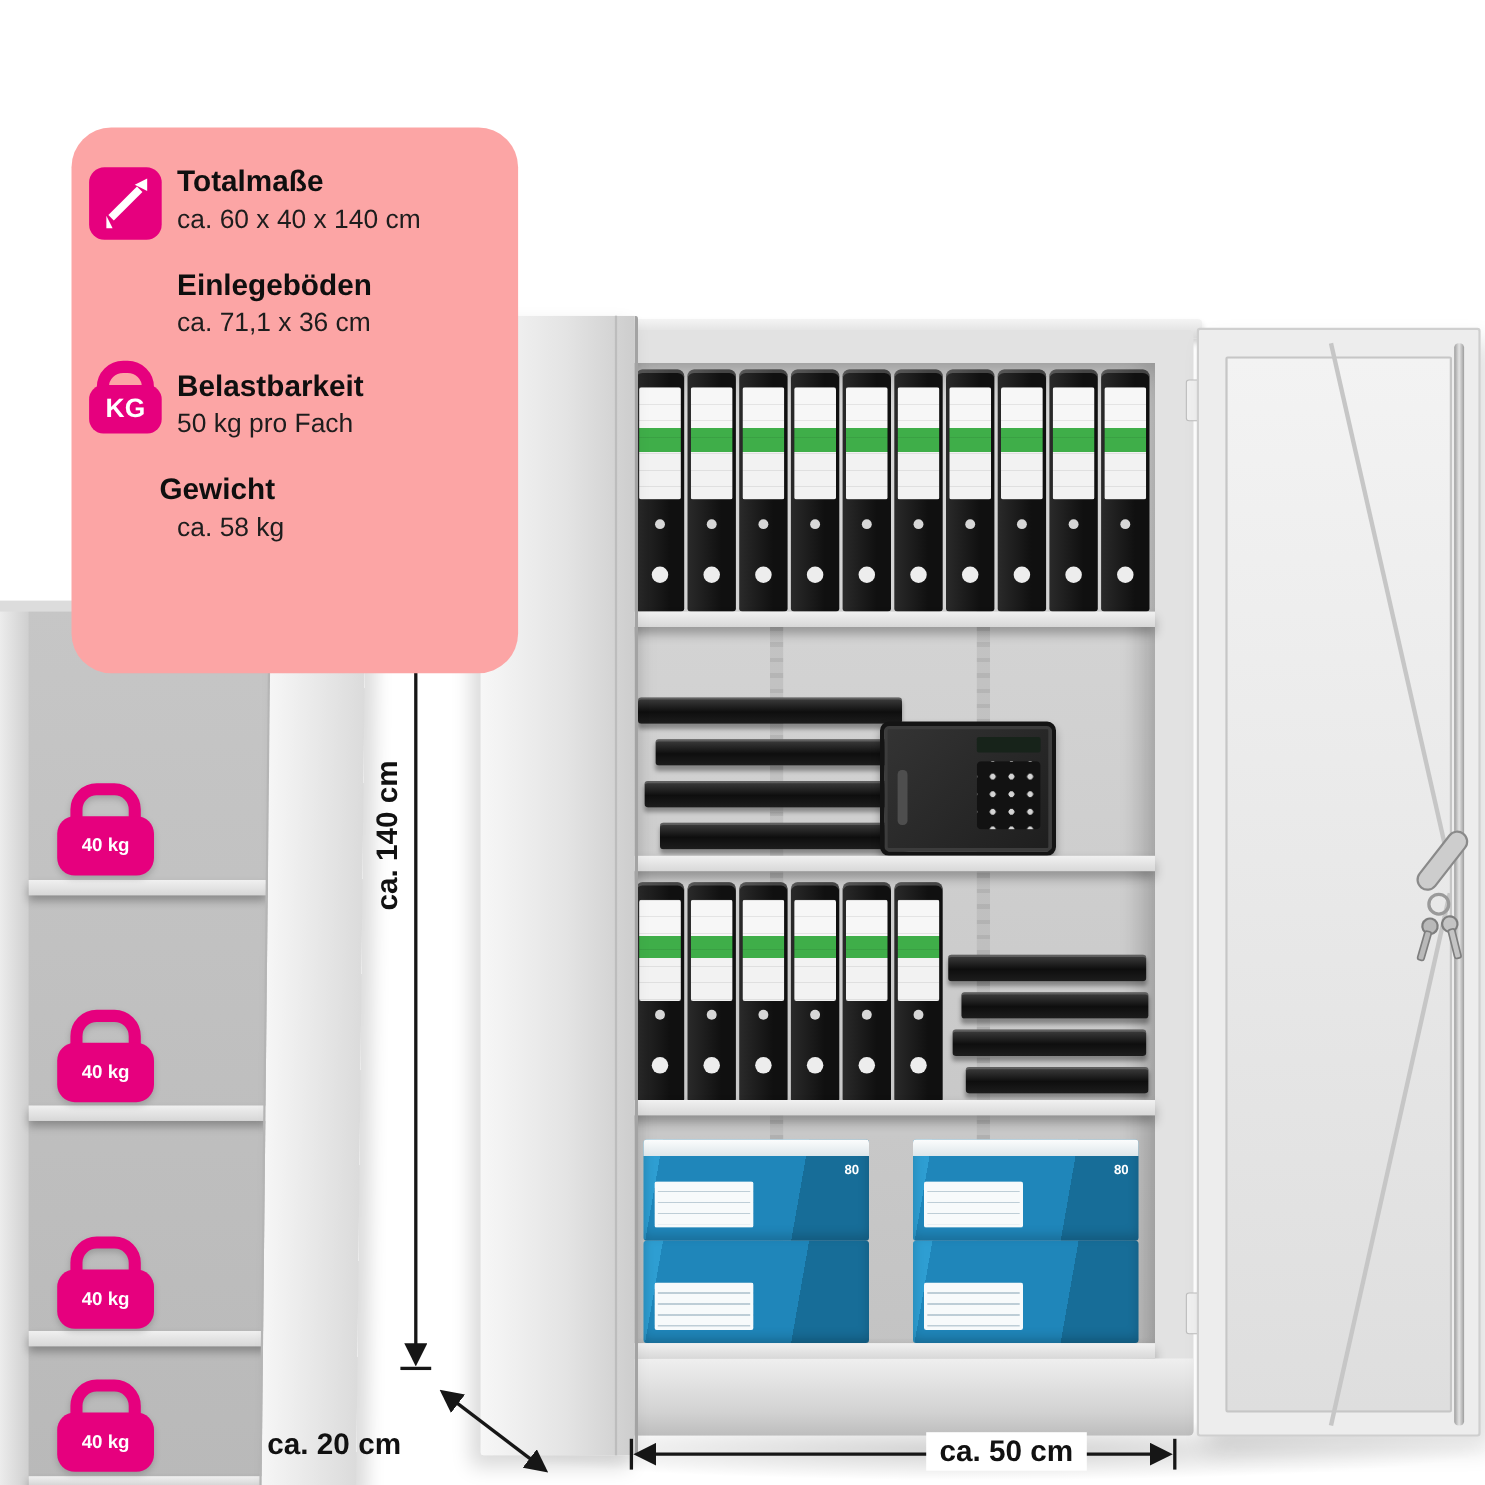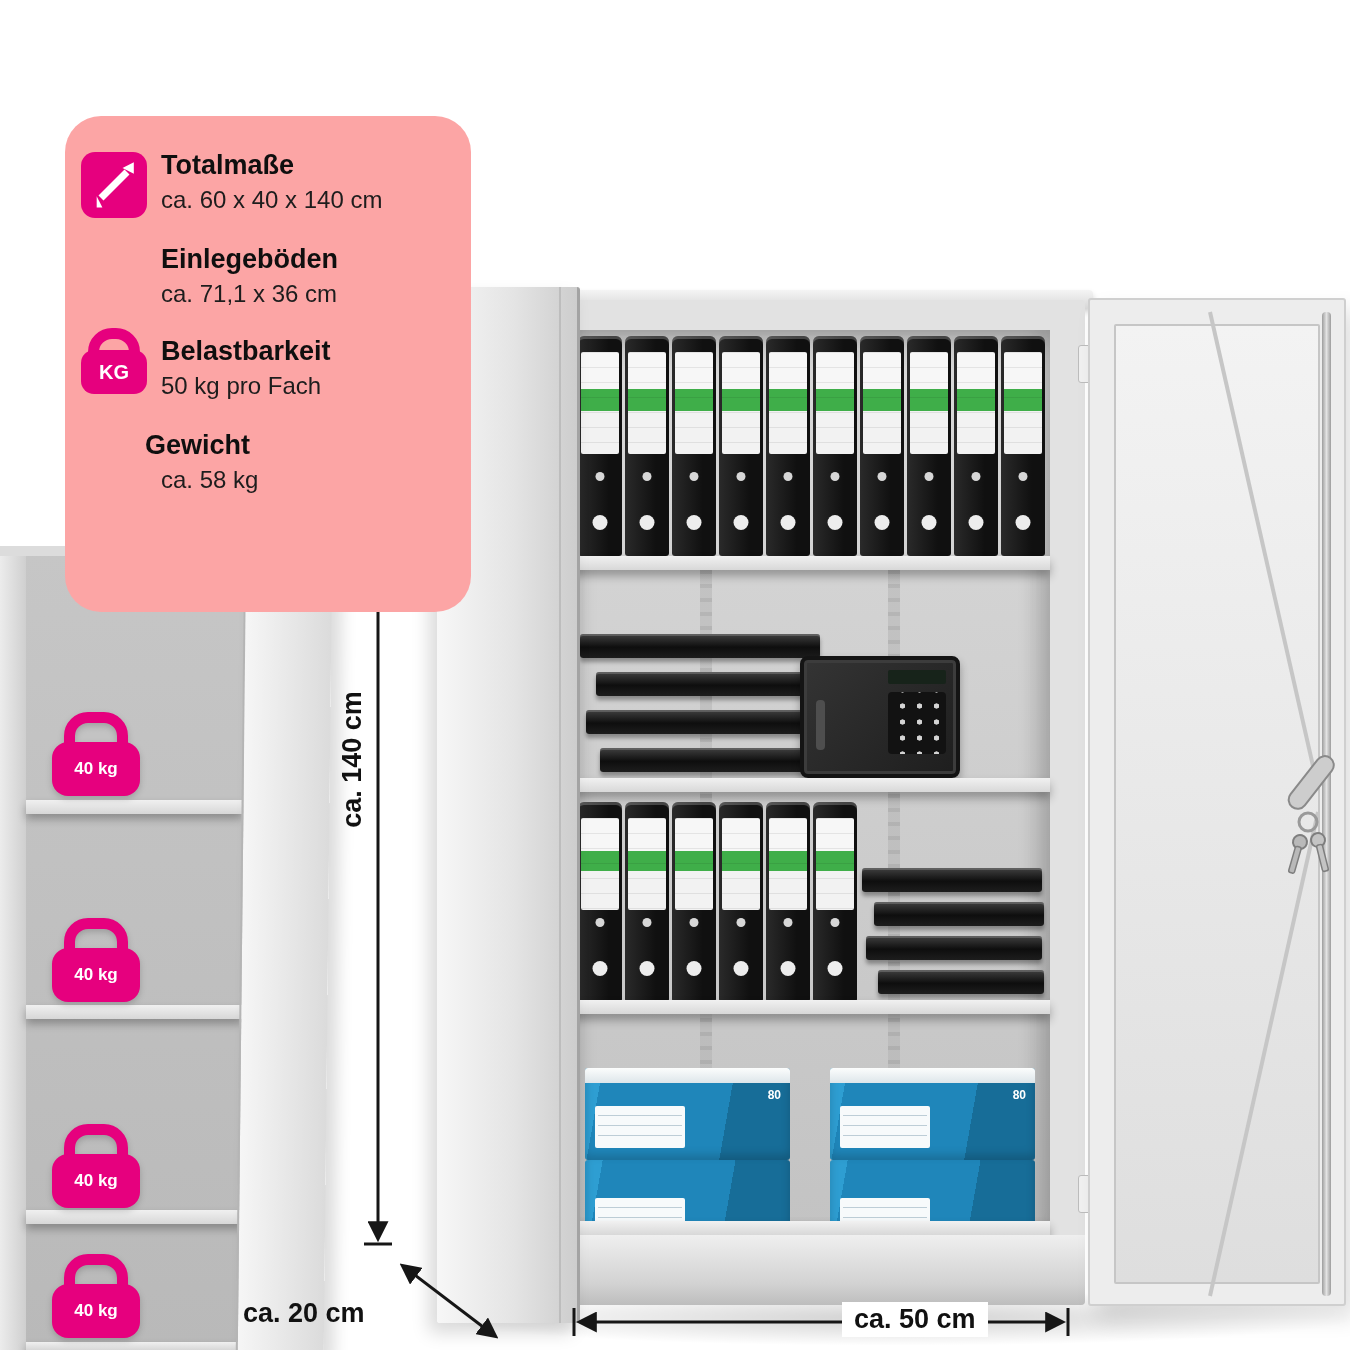--- a/index.html
+++ b/index.html
@@ -17,21 +17,21 @@
   .spec-value{position:absolute;font-size:24px;color:#1d1d1d;white-space:nowrap;}
 
   
   .dim-icon{position:absolute;width:66px;height:66px;background:#e6007e;border-radius:14px;}
   .kbell{position:absolute;}
   .kb-handle{position:absolute;top:0;left:50%;transform:translateX(-50%);border:11px solid #e6007e;border-radius:24px;}
   .kb-body{position:absolute;left:0;right:0;bottom:0;background:#e6007e;display:flex;align-items:center;
            justify-content:center;color:#fff;font-weight:bold;}
   .kbell.kg{width:66px;height:66px;}
   .kbell.kg .kb-handle{width:30px;height:32px;}
-  .kbell.kg .kb-body{height:44px;border-radius:13px;font-size:20px;}
+  .kbell.kg .kb-body{height:44px;border-radius:13px;font-size:24px;}
   .kbell.badge{width:88px;height:84px;filter:drop-shadow(0 3px 3px rgba(0,0,0,.18));}
   .kbell.badge .kb-handle{width:42px;height:40px;}
   .kbell.badge .kb-body{height:54px;border-radius:16px;font-size:17px;}
 
   
   .lc-body{position:absolute;left:0;top:552px;width:244px;height:798px;background:linear-gradient(180deg,#c6c6c6,#b9b9b9);}
   .lc-edge{position:absolute;left:0;top:552px;width:26px;height:798px;background:linear-gradient(90deg,#ececec,#cfcfcf);}
   .lc-top{position:absolute;left:0;top:546px;width:256px;height:10px;background:#dcdcdc;}
   .lc-shelf{position:absolute;left:26px;width:216px;height:14px;background:linear-gradient(#f0f0f0,#d7d7d7);
             box-shadow:0 5px 8px rgba(0,0,0,.28);}
@@ -88,21 +88,21 @@
         border:4px solid #141414;border-radius:8px;box-sizing:border-box;
         box-shadow:inset 0 0 0 3px #3c3c3c,0 5px 8px rgba(0,0,0,.3);}
   .safe-display{position:absolute;right:10px;top:10px;width:58px;height:14px;background:#17231a;border-radius:2px;}
   .safe-keypad{position:absolute;right:10px;top:32px;width:58px;height:62px;background:#121212;border-radius:4px;
         background-image:radial-gradient(#d4d4d4 2.5px,transparent 3px);background-size:17px 16px;background-position:6px 6px;}
   .safe-handle{position:absolute;left:12px;top:40px;width:9px;height:50px;background:#4e4e4e;border-radius:4px;}
 
   
   .pbox{position:absolute;border-radius:3px;box-sizing:border-box;
         background:linear-gradient(100deg,#2e9ed2 0 8%,#1f86ba 8% 68%,#176d98 68% 100%);
-        box-shadow:inset 0 -5px 10px rgba(0,0,0,.18);margin-top:32px;}
+        box-shadow:inset 0 -5px 10px rgba(0,0,0,.18);}
   .pbox-lid{position:absolute;left:0;right:0;top:0;height:15px;border-radius:3px 3px 0 0;
         background:linear-gradient(180deg,#fcfdfd,#dde6ea);}
   .pbox-label{position:absolute;left:10px;bottom:12px;width:44%;height:46%;background:#f7fafb;border-radius:2px;
         background-image:repeating-linear-gradient(180deg,transparent 0 9px,rgba(40,90,120,.28) 9px 10px);
         box-shadow:inset 0 0 0 3px #f7fafb;}
   .pbox-badge{position:absolute;right:9px;color:#fff;font-size:12px;font-weight:bold;}
 
   
   .dim-label{position:absolute;font-size:27px;font-weight:bold;color:#111;white-space:nowrap;}
   .dim-label.height{left:252px;top:744px;width:200px;text-align:center;transform:rotate(-90deg);}

